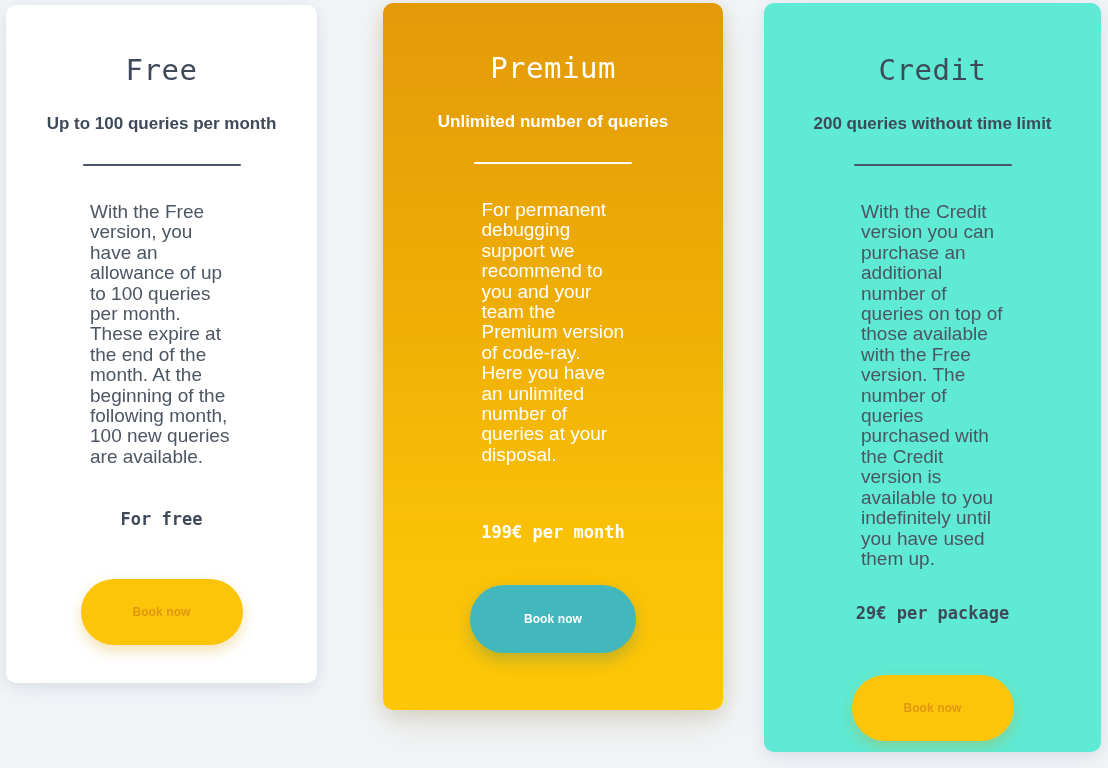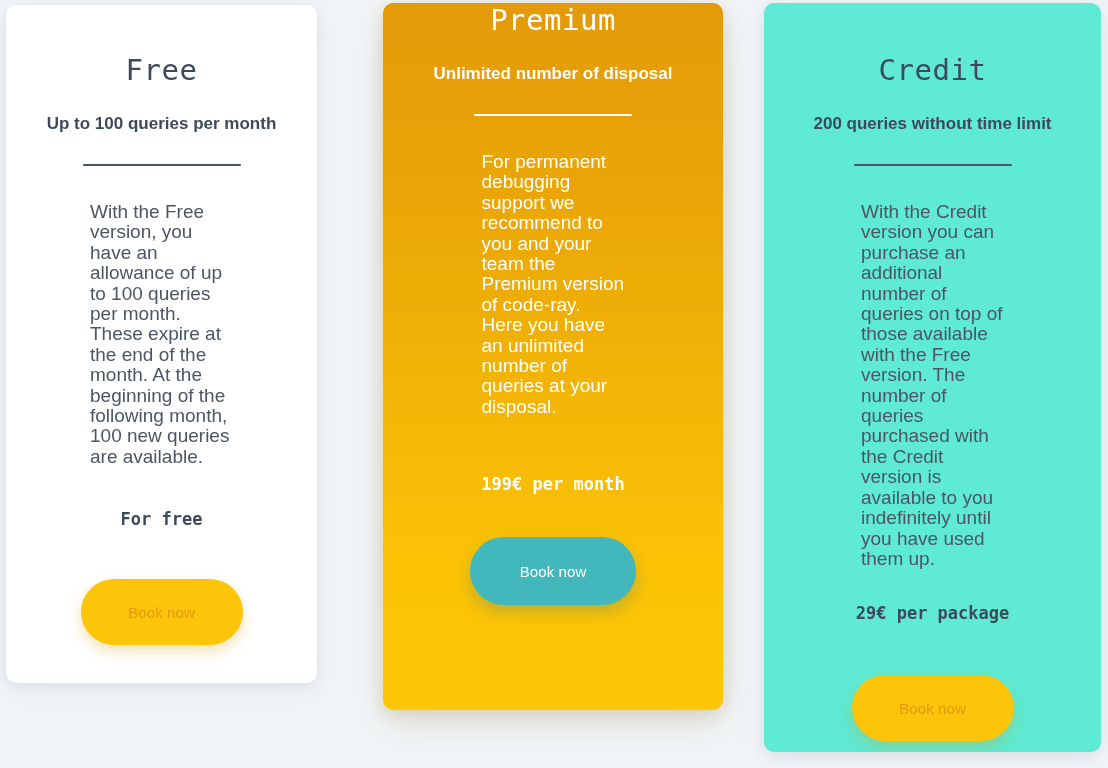--- a/index.html
+++ b/index.html
@@ -67,21 +67,21 @@
     font-family: "DejaVu Sans Mono", "Liberation Mono", monospace;
     font-size: 29px;
     font-weight: 400;
     letter-spacing: 0.5px;
     text-align: center;
     color: #3e4a5a;
   }
   .card-premium .plan-title { color: #ffffff; }
 
   .card-free .plan-title   { margin-top: 48px; }
-  .card-premium .plan-title{ }
+  .card-premium .plan-title{ margin-top: 48px; }
   .card-credit .plan-title { margin-top: 50px; }
 
   
   .plan-subtitle {
     margin-top: 24px;
     font-size: 17px;
     font-weight: bold;
     line-height: 25px;
     text-align: center;
     color: #3e4a5a;
@@ -130,22 +130,22 @@
   .card-free .plan-price    { margin-top: 35px; }
   .card-premium .plan-price { margin-top: 50px; }
   .card-credit .plan-price  { margin-top: 27px; }
 
   
   .book-button {
     border: none;
     cursor: pointer;
     border-radius: 34px;
     font-family: "Liberation Sans", sans-serif;
-    font-size: 15px;
-    font-weight: normal;
+    font-size: 12px;
+    font-weight: bold;
     letter-spacing: 0.1px;
     display: flex;
     align-items: center;
     justify-content: center;
   }
 
   .btn-yellow {
     width: 162px;
     height: 66px;
     background: #fcc50a;
@@ -182,21 +182,21 @@
     </div>
 
     <div class="plan-price">For free</div>
 
     <button class="book-button btn-yellow">Book now</button>
   </div>
 
   <div class="card card-premium">
     <div class="plan-title">Premium</div>
 
-    <div class="plan-subtitle">Unlimited number of disposal</div>
+    <div class="plan-subtitle">Unlimited number of queries</div>
 
     <div class="plan-divider"></div>
 
     <div class="plan-desc-wrap">
       <div class="plan-desc">For permanent debugging support we recommend to you and your team the Premium version of code-ray. Here you have an unlimited number of queries at your disposal.</div>
     </div>
 
     <div class="plan-price">199€ per month</div>
 
     <button class="book-button btn-teal">Book now</button>

